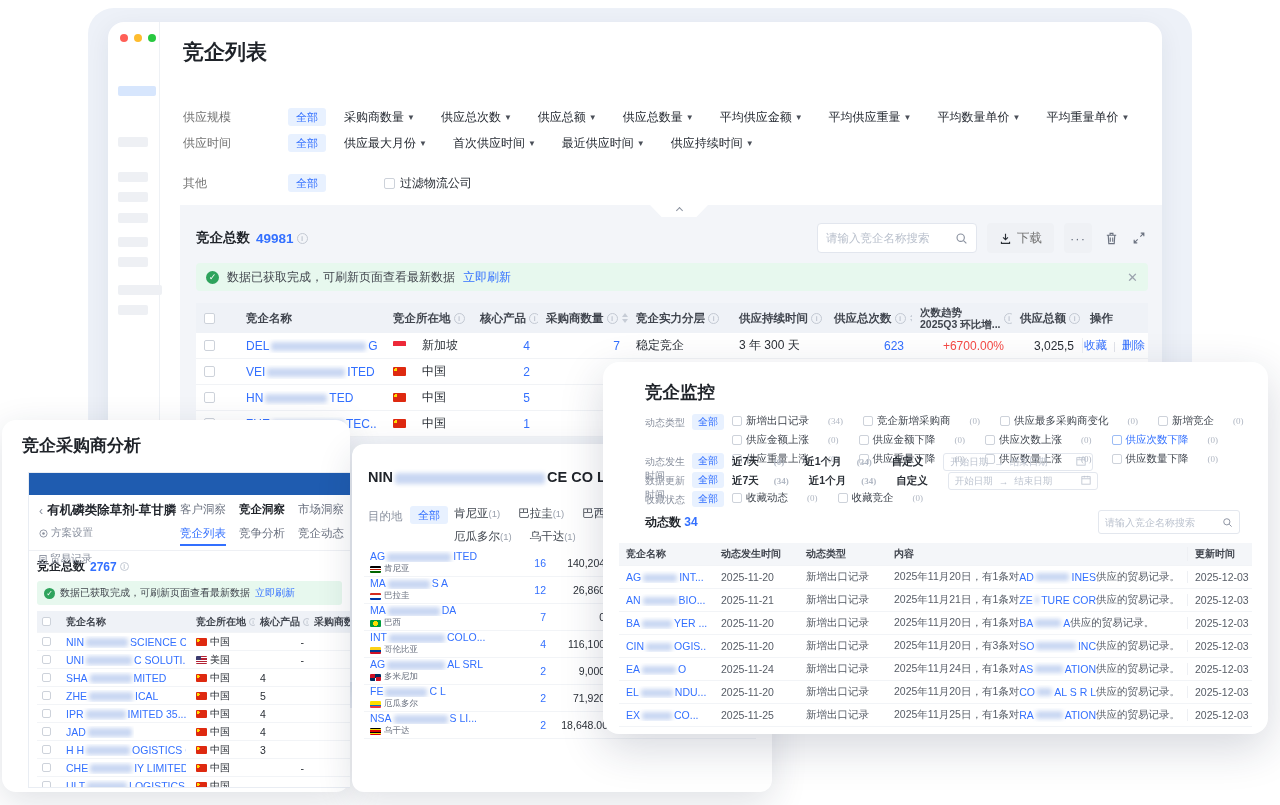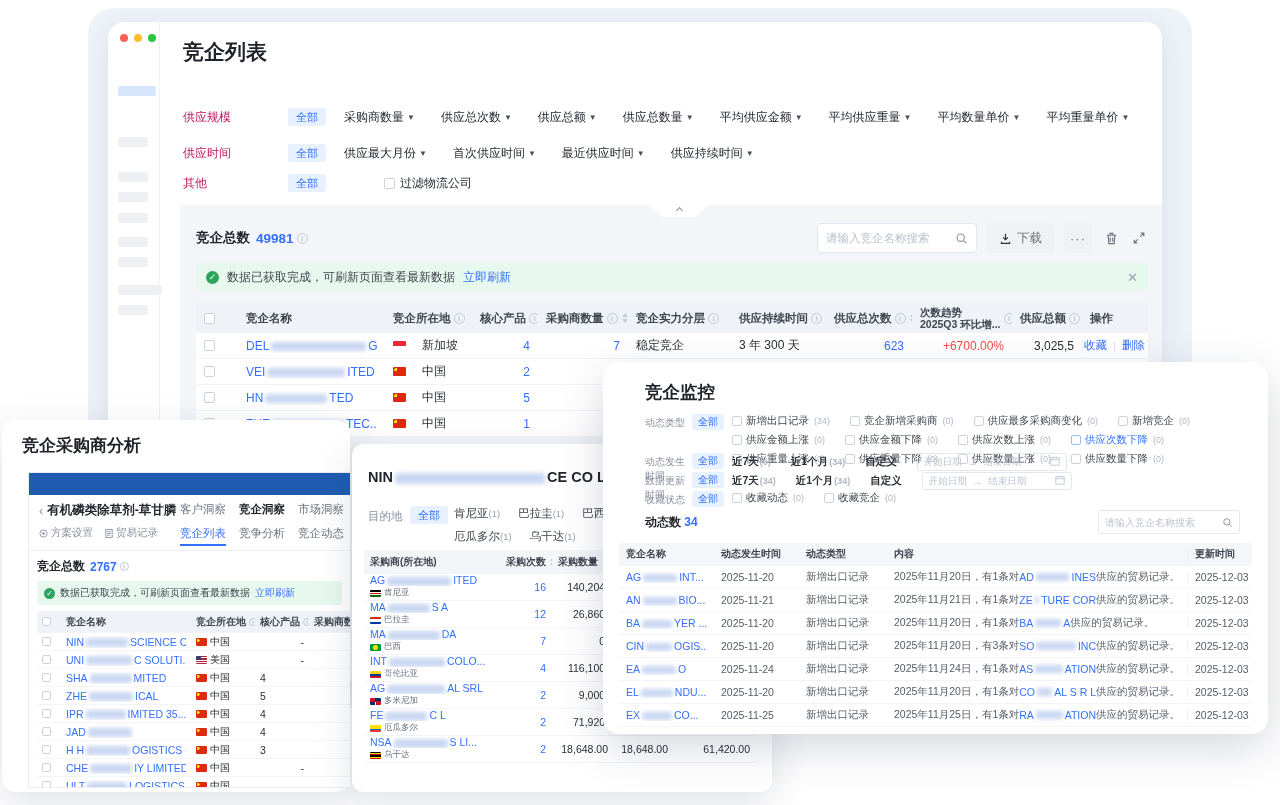--- a/index.html
+++ b/index.html
@@ -51,21 +51,21 @@
     box-shadow:0 6px 24px rgba(30,40,70,.07); }
   .dots { position:absolute; left:12px; top:12px; display:flex; gap:6px; }
   .dots i { width:8px; height:8px; border-radius:50%; display:block; }
   .sidebar { position:absolute; left:0; top:0; bottom:0; width:52px;
     border-right:1px solid #eef1f5; border-radius:16px 0 0 16px; }
   .sbar { position:absolute; height:10px; border-radius:2px; background:#eef0f4; left:10px; }
   .sbar.blue { background:#d7e6fd; }
   .m-title { position:absolute; left:75px; top:16px; font-size:21px; font-weight:700; color:#1f2329; }
   .frow { position:absolute; left:75px; right:20px; height:22px; display:flex;
     align-items:center; font-size:12px; }
-  .frow .flabel { width:105px; color:#be185d; flex:none; }
+  .frow .flabel { width:105px; color:#737373; flex:none; }
   .fitems { display:flex; align-items:center; gap:26px; margin-left:18px; }
   .fdrop { color:#262b33; display:inline-flex; align-items:center; white-space:nowrap; }
   .fcheck { display:inline-flex; align-items:center; gap:5px; color:#262b33; white-space:nowrap;padding-left:40px; }
   .gray-panel { position:absolute; left:72px; top:183px; width:982px; height:477px;
     background:#f3f5f9; }
   .notch { position:absolute; left:470px; top:0; width:58px; height:12px; background:#fff;
     clip-path:polygon(0 0,100% 0,80% 100%,20% 100%); display:flex; align-items:flex-start;
     justify-content:center; }
   .notch .chev-up { width:5px; height:5px; margin-top:3px; }
   .toolbar { position:absolute; left:16px; right:14px; top:18px; height:30px;
@@ -111,21 +111,21 @@
   #win-left { left:2px; top:420px; width:348px; height:372px; border-radius:14px;
     box-shadow:0 10px 36px rgba(30,40,70,.14); }
   .lw-title { position:absolute; left:20px; top:14px; font-size:17px; font-weight:700; color:#1f2329; }
   .lcard { position:absolute; left:26px; top:52px; width:322px; height:316px;
     border:1px solid #e9edf3; border-right:none; background:#fff; overflow:hidden; }
   .lblue { height:22px; background:#1f5cb0; }
   .lnav { height:56px; border-bottom:1px solid #eef0f4; position:relative; }
   .lbread { position:absolute; left:10px; top:7px; font-size:12.5px; font-weight:700;
     color:#23272e; display:flex; align-items:center; gap:4px; }
   .lbread .bk { color:#8a919f; font-weight:400; }
-  .ltools { position:absolute; left:10px; top:31px; display:flex; gap:12px; font-size:10.5px; color:#8a919f; }
+  .ltools { position:absolute; left:10px; top:31px; display:flex; gap:12px; font-size:10.5px; color:#8a919f;flex-direction:column; }
   .ltools span { display:inline-flex; align-items:center; gap:3px; }
   .ltabs { position:absolute; right:6px; top:7px; display:flex; gap:13px; font-size:11.5px; color:#6b7280; }
   .ltabs .on { color:#1f2329; font-weight:700; }
   .lsub { position:absolute; right:6px; top:31px; display:flex; gap:13px; font-size:11.5px; color:#6b7280; }
   .lsub .on { color:#3370ff; border-bottom:2px solid #3370ff; padding-bottom:3px; }
   .ltotal { margin:7px 8px 0; font-size:12px; font-weight:700; color:#1f2329;
     display:flex; align-items:center; }
   .ltotal b { color:#3370ff; margin-left:5px; }
   .lbanner { margin:6px 8px 0; height:24px; background:#e7f8ee; border-radius:3px;
     display:flex; align-items:center; padding:0 7px; font-size:10px; color:#42464e; }
@@ -174,21 +174,21 @@
   #win-mon { left:603px; top:362px; width:665px; height:372px; border-radius:16px;
     box-shadow:0 14px 44px rgba(30,40,70,.18); }
   .mo-title { position:absolute; left:42px; top:18px; font-size:17.5px; font-weight:700; color:#1f2329; }
   .mo-frow { position:absolute; left:42px; right:16px; display:flex; font-size:10.5px;
     align-items:flex-start; }
   .mo-frow .ml { width:47px; color:#8a919f; flex:none; margin-top:2px; font-size:10px; }
   .mo-frow .badge { margin-top:0; font-size:10px; padding:1px 6px; flex:none; }
   .mo-items { display:flex; flex-wrap:wrap; gap:5px 20px; margin-left:8px; align-items:center; }
   .mo-chk { display:inline-flex; align-items:center; gap:4px; color:#3f454e; white-space:nowrap; }
   .mo-chk .chk { width:10px; height:10px; }
-  .mo-chk small, .mo-opt small { color:#b0b7c3; font-size:9px; margin-left:1px; }
+  .mo-chk small, .mo-opt small { color:#b0b7c3; font-size:9px; margin-left:15px;font-family:Liberation Serif, serif; }
   .mo-chk.on { color:#3370ff; }
   .mo-chk.on .chk { border-color:#9cbcf5; }
   .mo-opt { color:#3f454e; white-space:nowrap; }
   .mo-opt.bold { font-weight:700; color:#2a2f36; }
   .datebox { display:inline-flex; align-items:center; border:1px solid #e3e7ee; border-radius:3px;
     height:18px; padding:0 6px; gap:6px; color:#bcc3cf; font-size:9.5px; width:150px; }
   .mo-count { position:absolute; left:42px; top:152px; font-size:12px; font-weight:700;
     color:#1f2329; }
   .mo-count b { color:#3370ff; }
   .mo-search { position:absolute; right:28px; top:148px; width:142px; height:24px;
@@ -261,21 +261,21 @@
         <span class="fdrop">
           <span>平均数量单价</span>
           <span class="caret">▼</span>
         </span>
         <span class="fdrop">
           <span>平均重量单价</span>
           <span class="caret">▼</span>
         </span>
       </span>
   </div>
-  <div class="frow" style="top:120px">
+  <div class="frow" style="top:110px">
     <span class="flabel">供应时间</span>
     <span class="badge">全部</span>
     <span class="fitems">
         <span class="fdrop">
           <span>供应最大月份</span>
           <span class="caret">▼</span>
         </span>
         <span class="fdrop">
           <span>首次供应时间</span>
           <span class="caret">▼</span>
@@ -721,41 +721,20 @@
         <span class="it"><span>肯尼亚</span><small>(1)</small></span>
         <span class="it"><span>巴拉圭</span><small>(1)</small></span>
         <span class="it"><span>巴西</span><small>(1)</small></span>
         <span class="it"><span>哥伦比亚</span><small>(1)</small></span>
         <span class="it"><span>多米尼加</span><small>(1)</small></span>
         <span class="it"><span>厄瓜多尔</span><small>(1)</small></span>
         <span class="it"><span>乌干达</span><small>(1)</small></span>
       </span>
   </div>
   <div class="mdtbl" id="mid-table">
-      <div class="row head">
-        <span class="mc">
-          <span>采购商(所在地)</span>
-        </span>
-        <span class="mc">
-          <span>采购次数</span>
-          <span class="sort">
-            <i class="up"></i>
-            <i class="dn"></i>
-          </span>
-        </span>
-        <span class="mc">
-          <span>采购数量</span>
-        </span>
-        <span class="mc">
-          <span></span>
-        </span>
-        <span class="mc">
-          <span></span>
-        </span>
-      </div>
       <div class="row">
         <span class="mc two">
           <span class="nm"><span class="lnk">AG</span><span class="bseg" style="width: 64px;"></span><span class="lnk">ITED</span></span>
           <span class="geo">
             <i class="flag ke"></i>
             <span>肯尼亚</span>
           </span>
         </span>
         <span class="mc num">16</span>
         <span class="mc r">140,204.</span>

